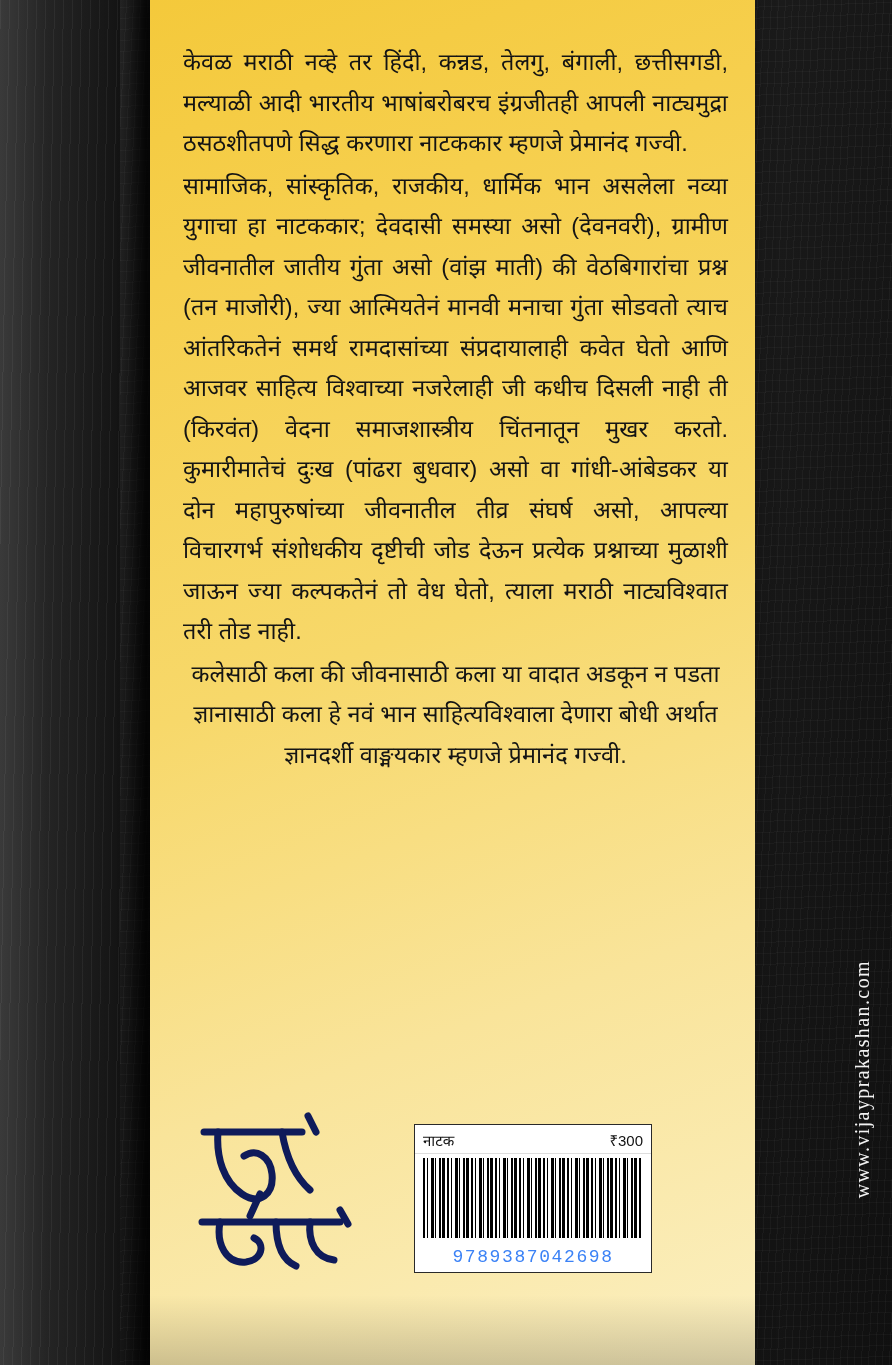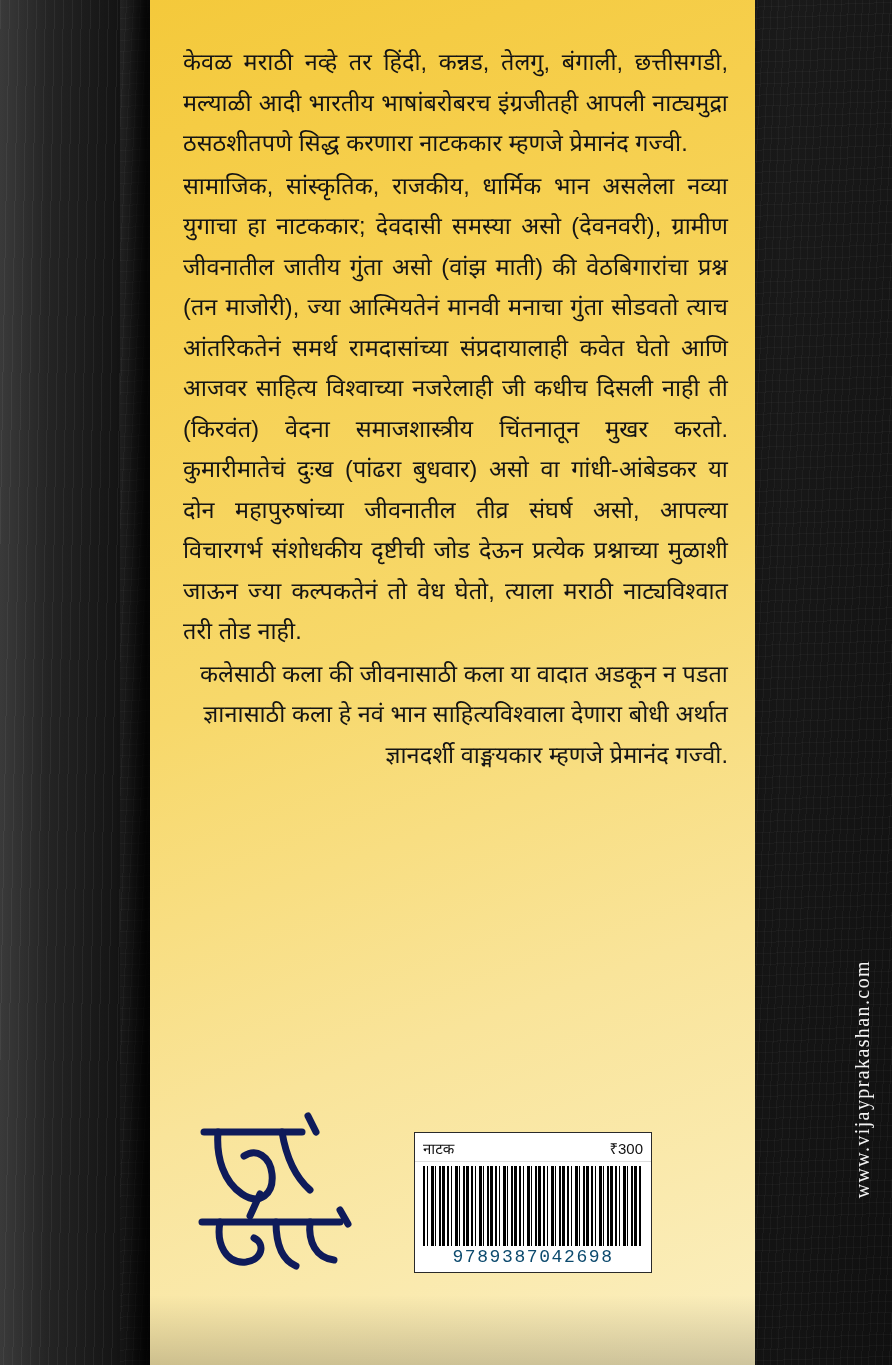--- a/index.html
+++ b/index.html
@@ -64,21 +64,21 @@
   }
   .blurb p {
     margin: 0 0 2px 0;
     font-size: 23.4px;
     line-height: 40.5px;
     text-align: justify;
     text-justify: inter-word;
     letter-spacing: 0.1px;
   }
   .blurb p:last-child {
-    text-align: right;
+    text-align: center;
   }
   
   .logo {
     position: absolute;
     left: 40px;
     bottom: 92px;
     width: 175px;
     height: 175px;
     color: #0f1b5a;
   }
@@ -115,21 +115,22 @@
         #000 12px, #000 13px, #fff 13px, #fff 16px,
         #000 16px, #000 18px, #fff 18px, #fff 19px,
         #000 19px, #000 22px, #fff 22px, #fff 24px);
   }
   .barcode-digits {
     font-family: "Liberation Mono", monospace;
     font-size: 18px;
     letter-spacing: 1.6px;
     text-align: center;
     padding: 1px 0 5px 0;
-    color: #0c4a6e;
+    color: #3b82f6;
+    margin-top: 8px;
   }
   
   .website {
     position: absolute;
     right: 18px;
     top: 960px;
     writing-mode: vertical-rl;
     transform: rotate(180deg);
     color: #f3f3f3;
     font-size: 20px;

